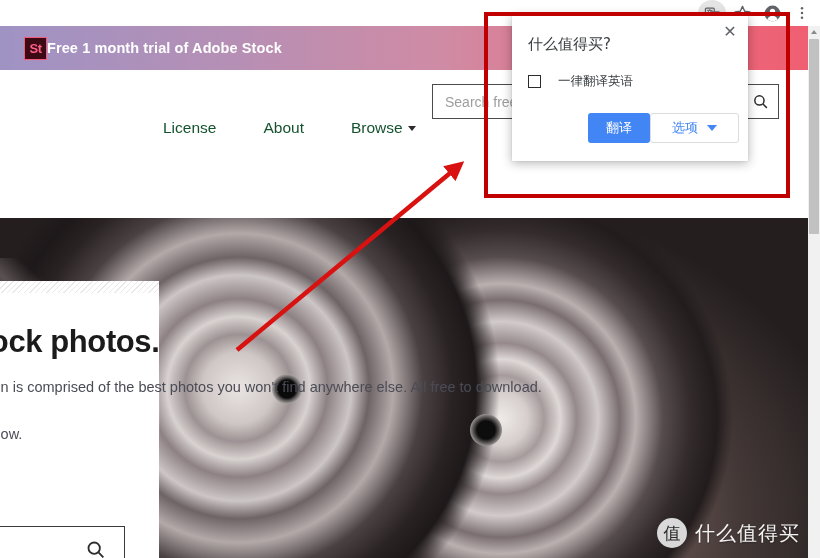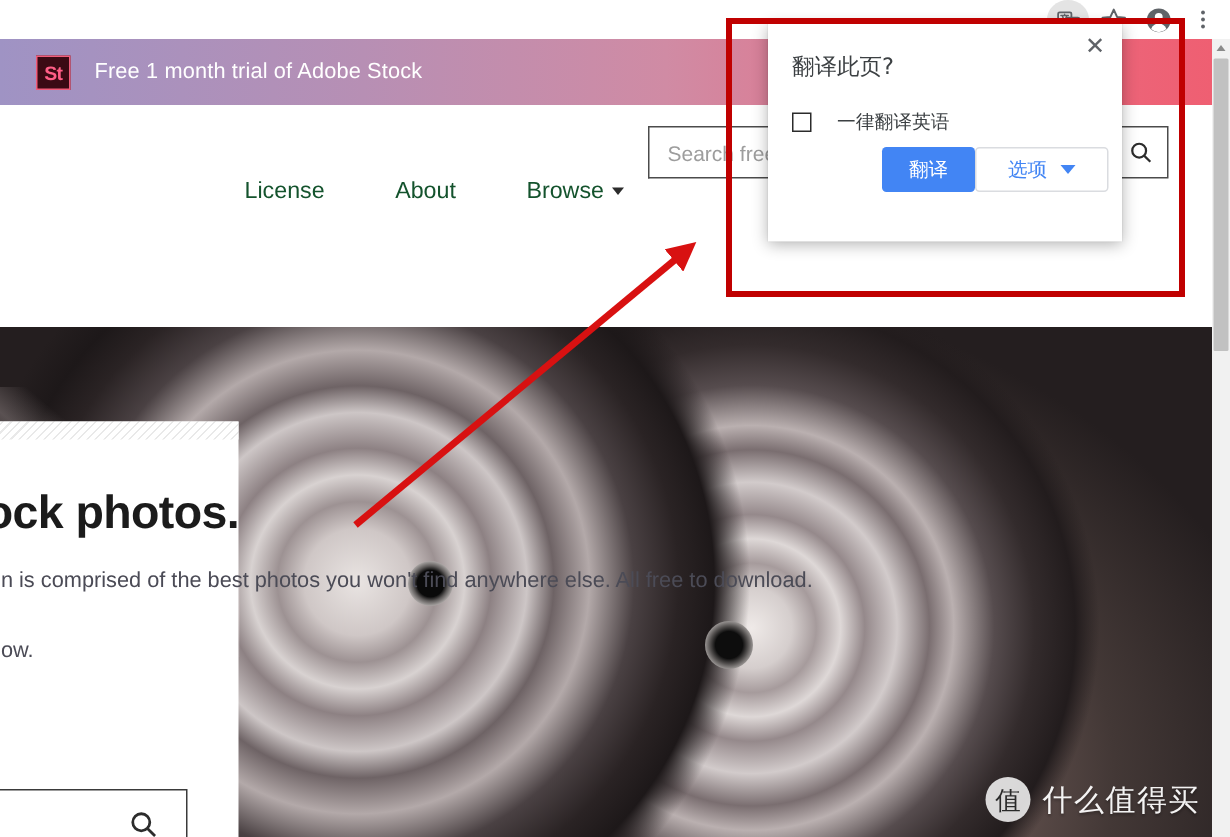--- a/index.html
+++ b/index.html
@@ -81,24 +81,23 @@
     font-size: 13px;
     font-weight: bold;
     display: flex;
     align-items: center;
     justify-content: center;
     font-family: "Liberation Sans", sans-serif;
     letter-spacing: -0.5px;
     flex: 0 0 auto;
   }
   .promo-text {
-    margin-left: 16px;
     color: #ffffff;
     font-size: 14.5px;
-    font-weight: normal;
+    font-weight: bold;
     letter-spacing: 0.1px;
     white-space: nowrap;
   }
 
   
   .site-nav {
     position: absolute;
     top: 44px; left: 0;
     width: 808px;
     height: 148px;
@@ -376,21 +375,21 @@
   }
   .tb-checklabel {
     font-size: 12.5px;
     color: #3c4043;
     font-family: "DejaVu Sans", sans-serif;
     white-space: nowrap;
   }
   .tb-actions {
     position: absolute;
     left: 76px;
-    bottom: 33px;
+    bottom: 18px;
     display: flex;
     align-items: flex-end;
   }
   .tb-btn-primary {
     background: #4285f4;
     color: #ffffff;
     border: none;
     border-radius: 3px;
     height: 30px;
     padding: 0 18px;
@@ -534,21 +533,21 @@
             <circle cx="12" cy="12" r="1.9"></circle>
             <circle cx="12" cy="19" r="1.9"></circle>
         </svg>
       </div>
 
     </div>
   </div>
 
   <div class="translate-bubble">
     <div class="tb-close">✕</div>
-    <div class="tb-title">翻译此页?</div>
+    <div class="tb-title">什么值得买?</div>
     <div class="tb-checkrow">
       <div class="tb-checkbox"></div>
       <div class="tb-checklabel">一律翻译英语</div>
     </div>
     <div class="tb-actions">
       <button class="tb-btn-primary">翻译</button>
       <button class="tb-btn-secondary">
         <span>选项</span>
         <span class="tb-btn-caret"></span>
       </button>

